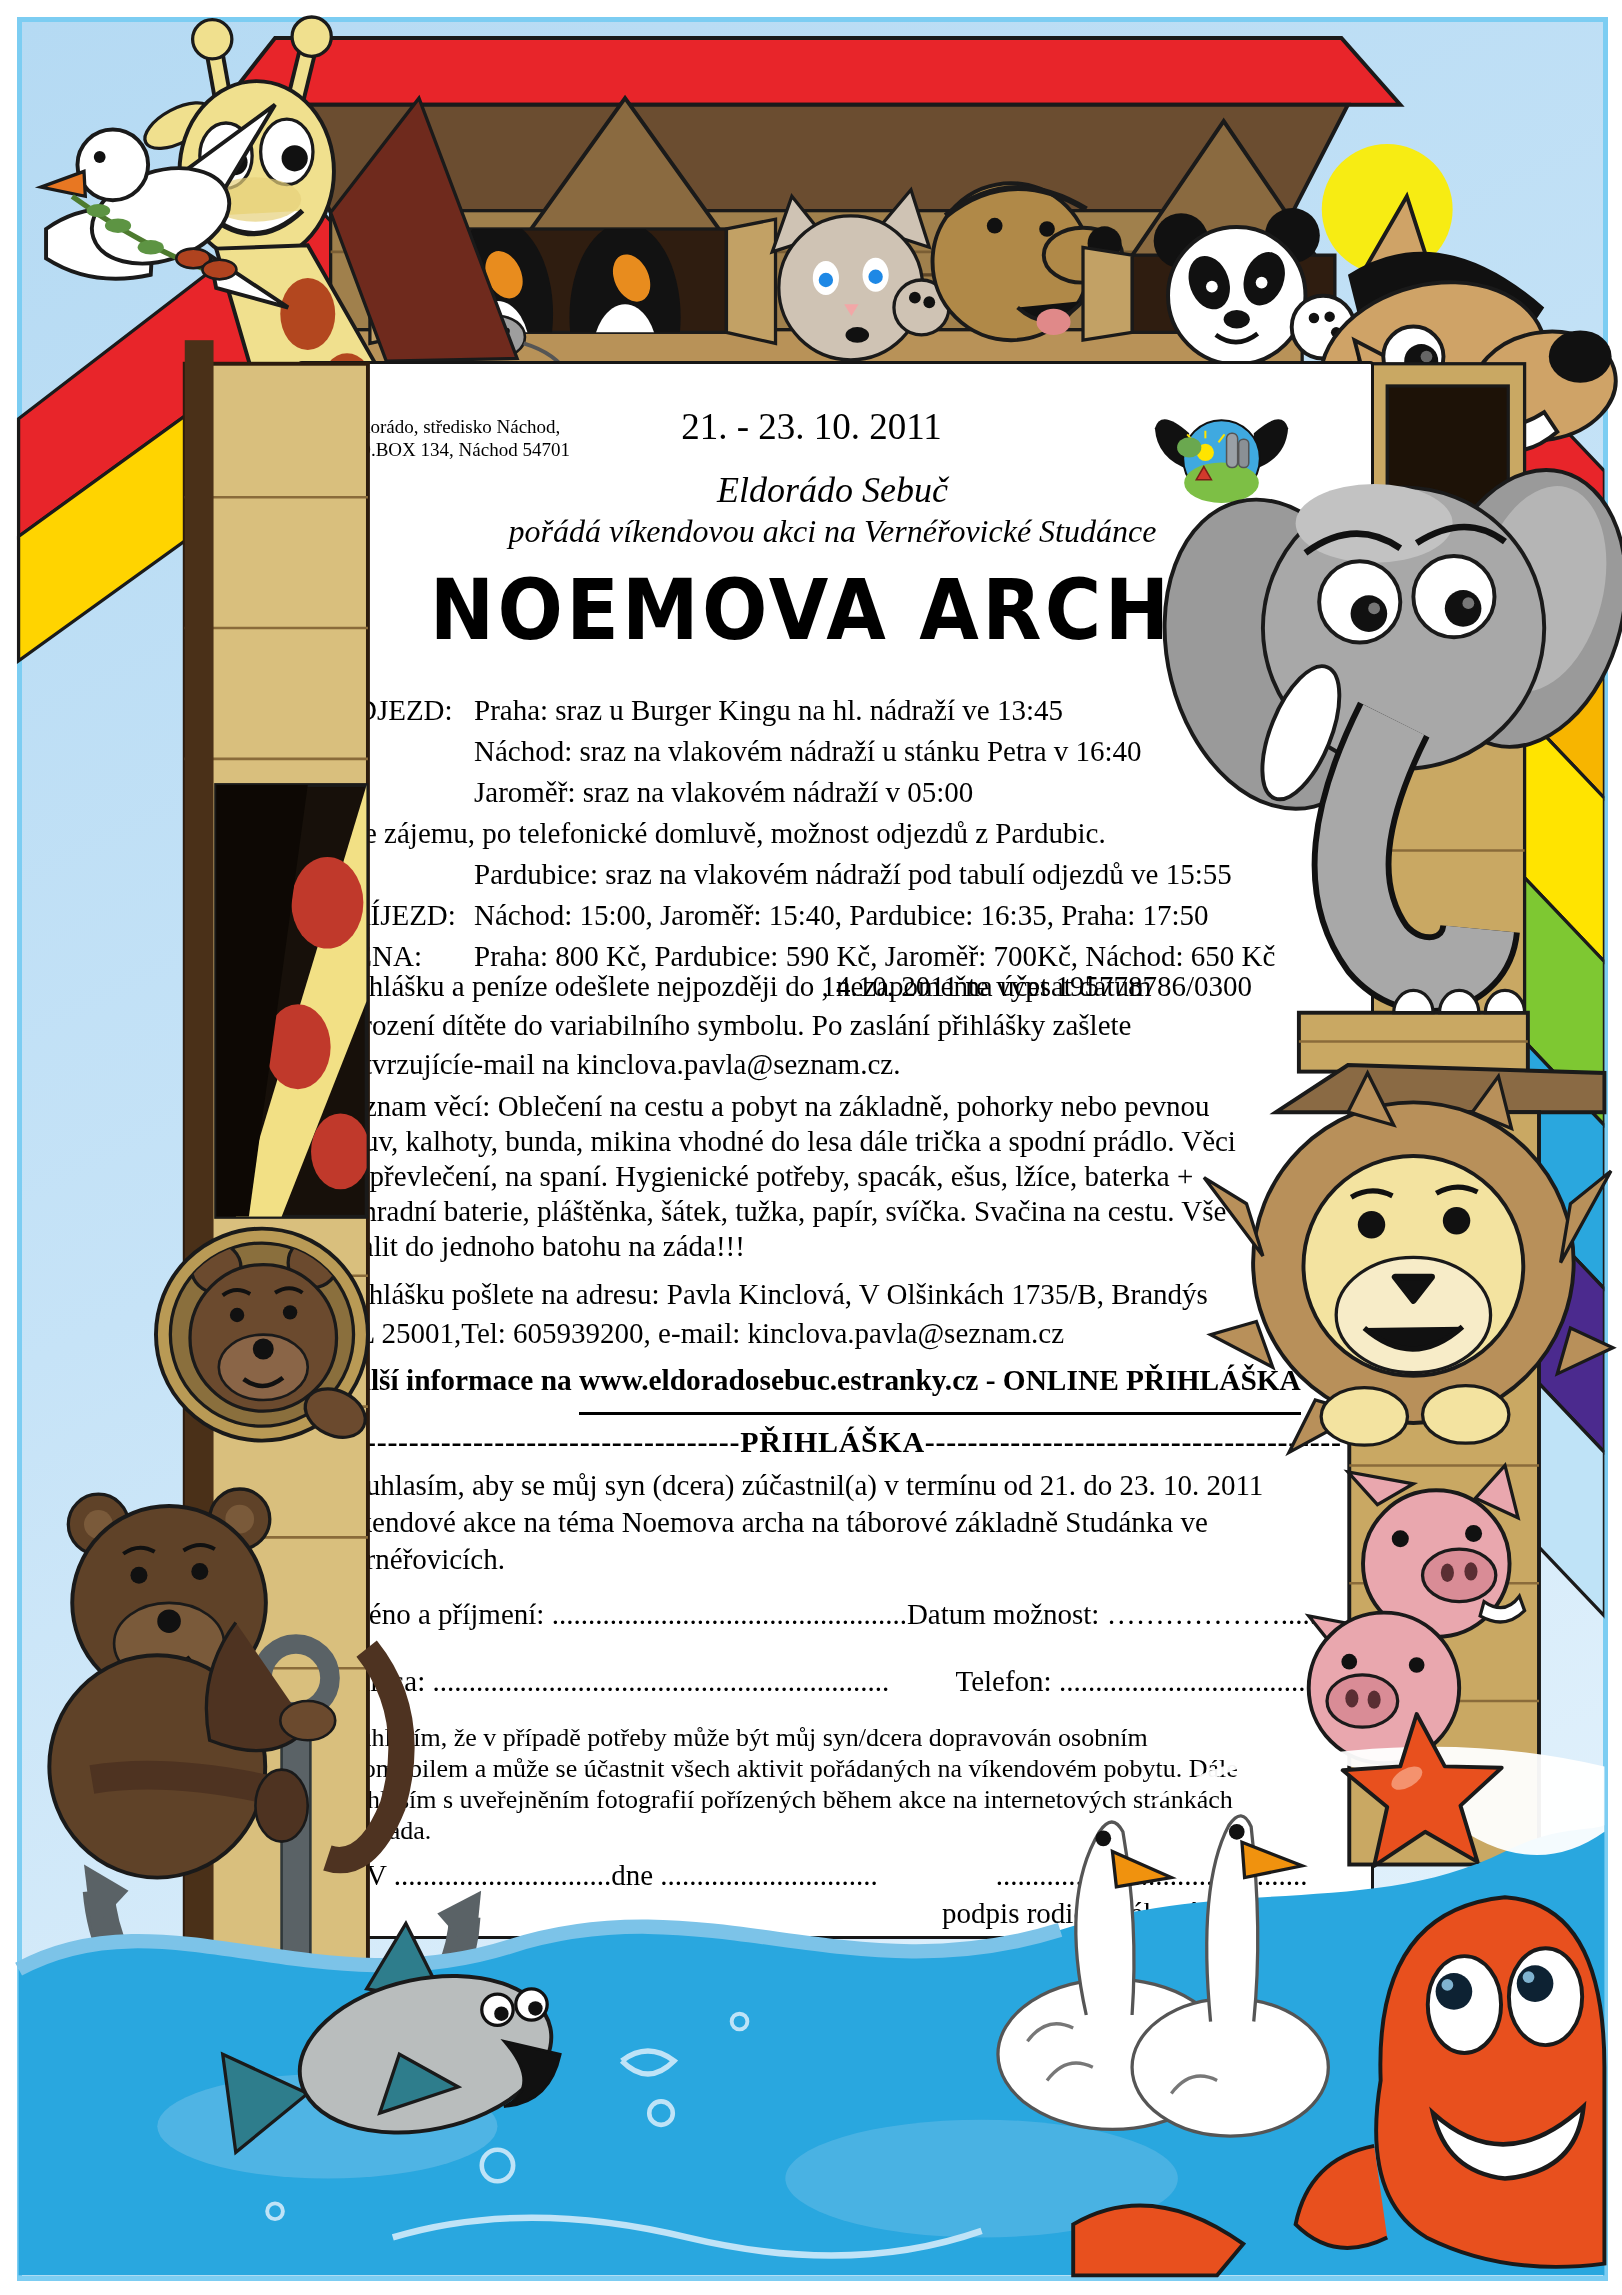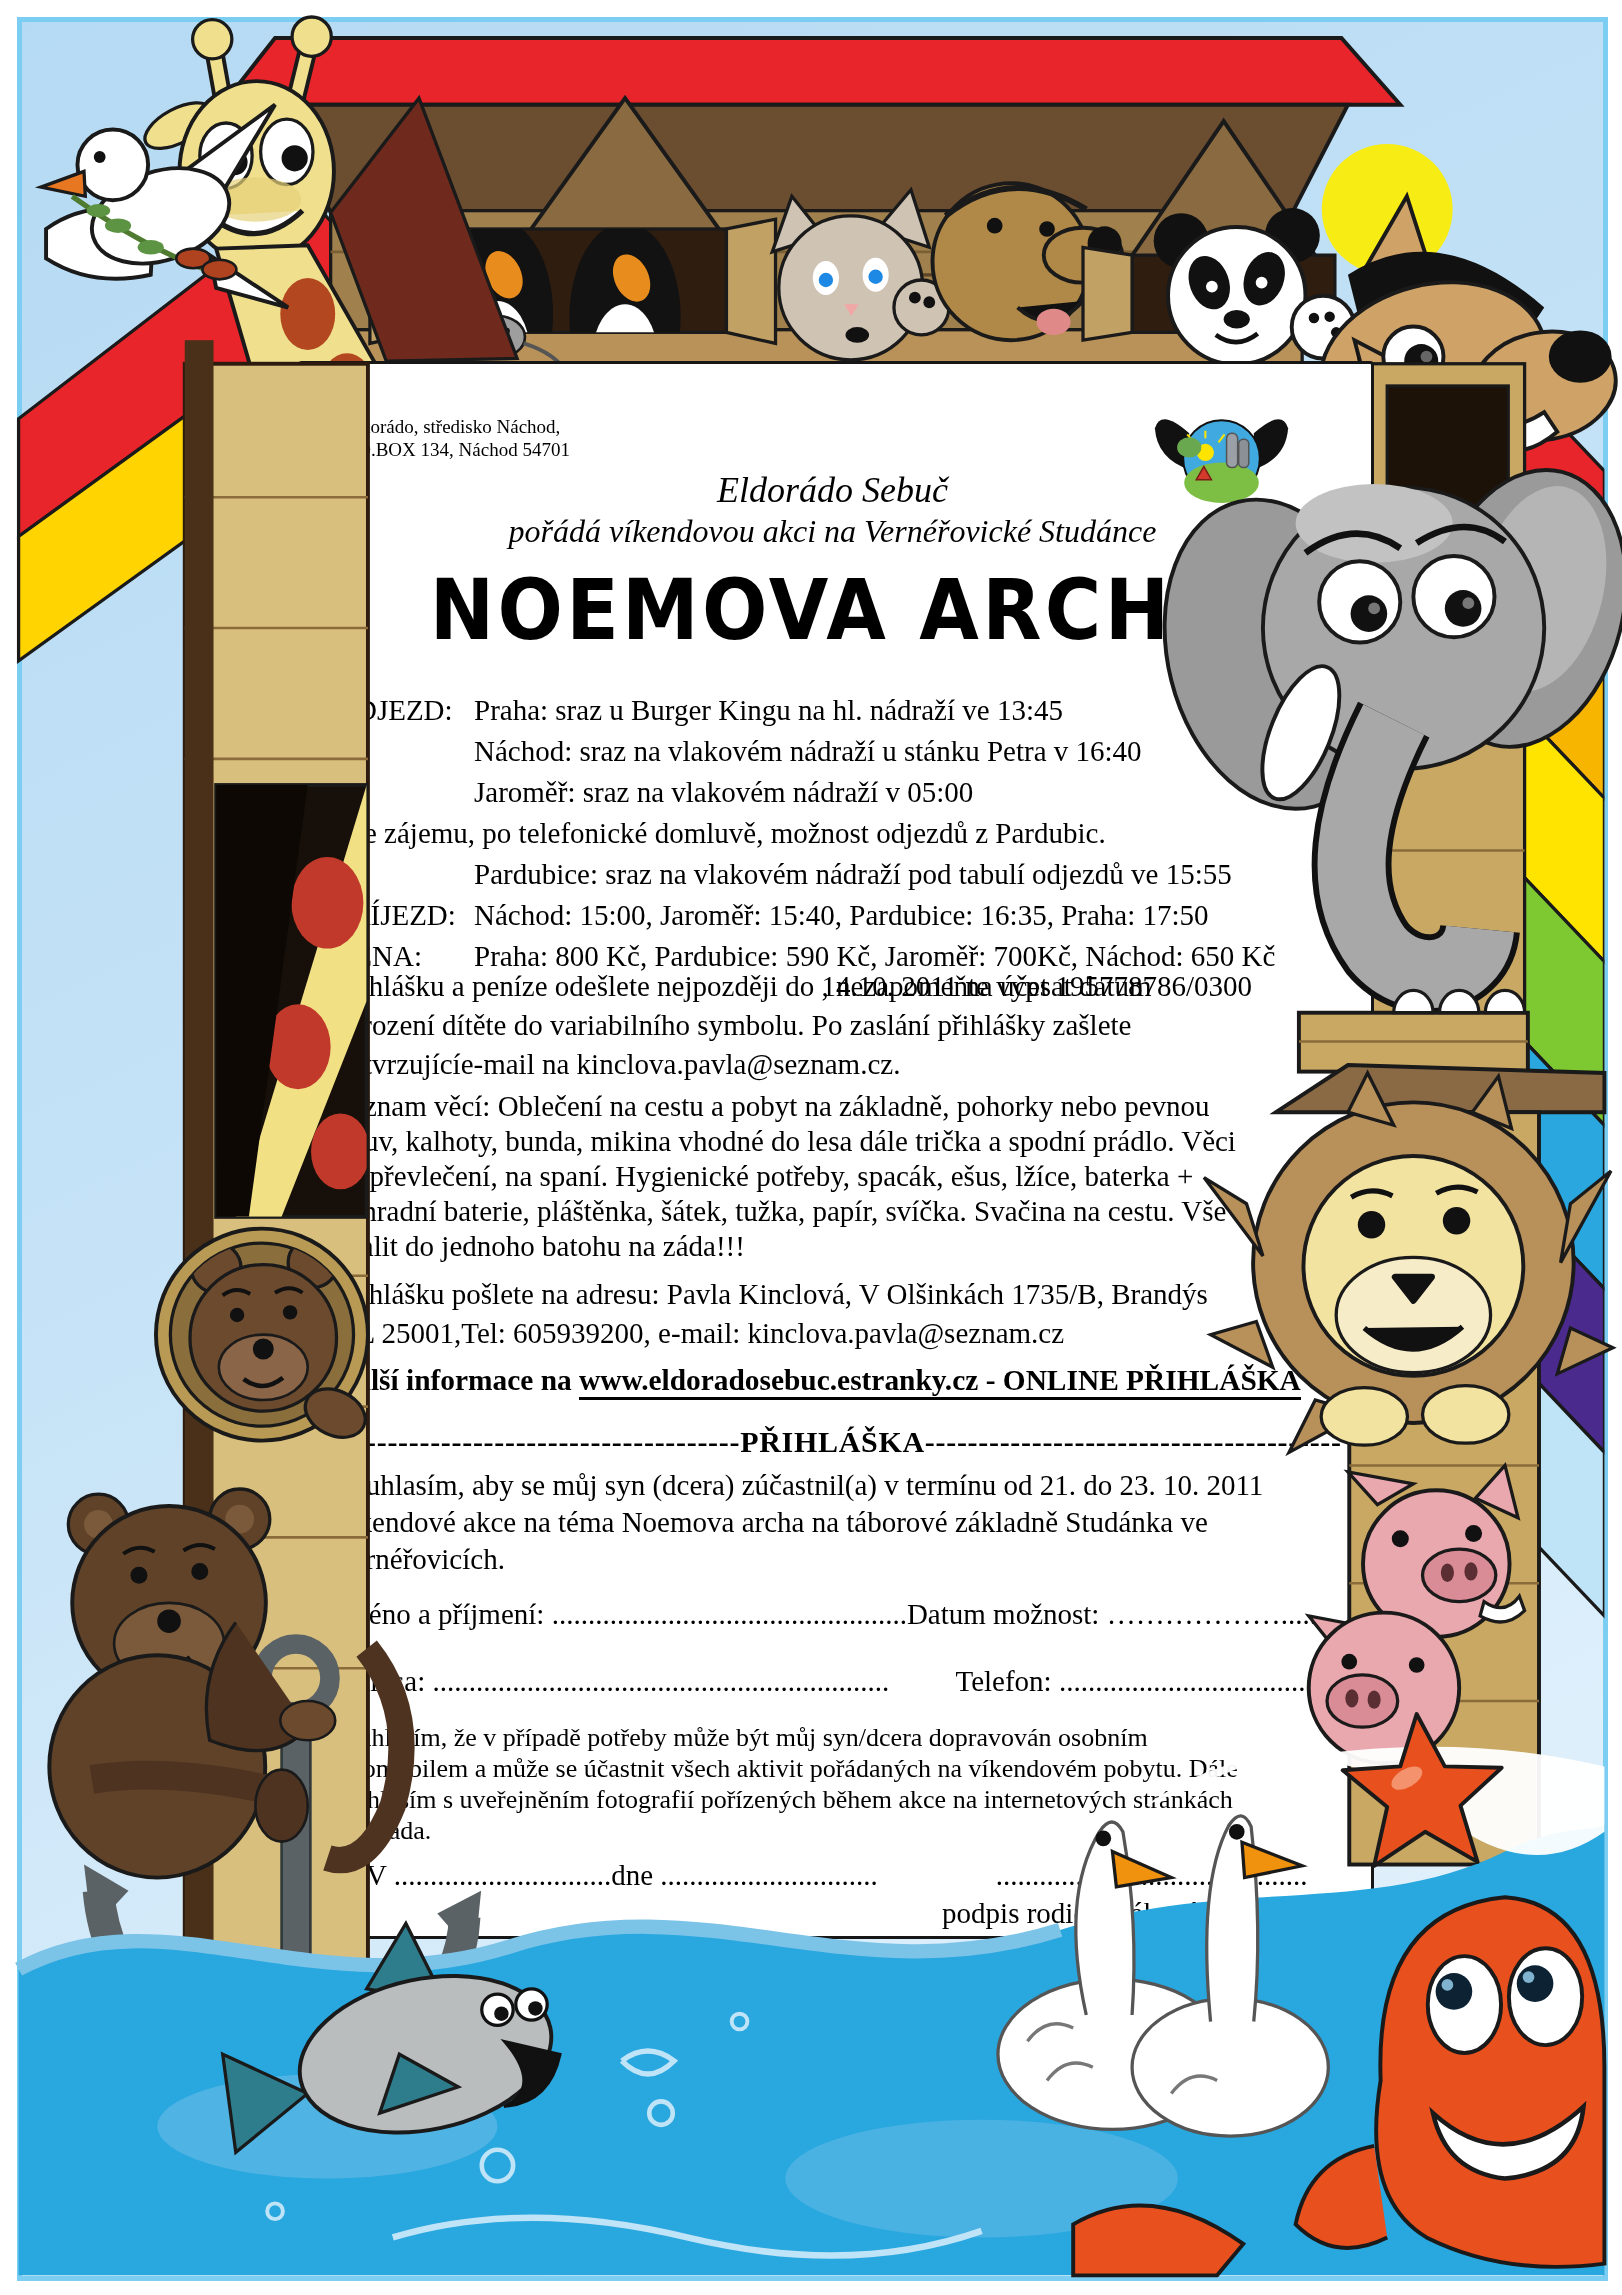--- a/index.html
+++ b/index.html
@@ -25,21 +25,21 @@
          transform:scaleY(1.08);}
   .schedule{left:34px;top:326px;width:968px;font-size:29px;line-height:41px;}
   .schedule div{position:static;}
   .sched-label{display:inline-block;width:139px;}
   .sched-indent{padding-left:139px;}
   .para{font-size:29px;}
   .payment{left:34px;top:603px;width:919px;line-height:39px;}
   .items{left:34px;top:725px;width:916px;line-height:35px;}
   .address{left:34px;top:911px;width:916px;line-height:39px;}
   .moreinfo{left:34px;top:1000px;width:982px;font-size:29.4px;font-weight:bold;}
-  .moreinfo .link{position:static;border-bottom:3.9px solid #000;padding-bottom:1px;}
+  .moreinfo .link{position:static;border-bottom:3.9px solid #000;padding-bottom:16px;}
   .divider{left:0px;top:1061px;width:1063px;text-align:center;font-size:30px;font-weight:bold;letter-spacing:0.7px;}
   .consent1{left:34px;top:1103px;width:936px;line-height:37px;}
   .formline1{left:34px;top:1234px;width:995px;font-size:29px;white-space:nowrap;}
   .formline2{left:34px;top:1301px;width:995px;font-size:29px;white-space:nowrap;}
   .consent2{left:30px;top:1358px;width:949px;font-size:26px;line-height:31px;}
   .signrow{left:65px;top:1495px;width:949px;font-size:29px;white-space:nowrap;}
   .caption{left:641px;top:1533px;width:340px;text-align:center;font-size:29px;}
   .gap{display:inline-block;width:59px;}
   .logo{left:844px;top:39px;width:151px;height:111px;}
   b{font-weight:normal;}
@@ -225,20 +225,21 @@
     </g>
   </svg>
 
   <div class="panel">
 
     <div class="org">
       <span>Eldorádo, středisko Náchod,</span><br>
       <span>P.O.BOX 134, Náchod 54701</span>
     </div>
 
+    <div class="date">21. - 23. 10. 2011</div>
 
     <svg class="logo" viewBox="1700 590 260 220">
       <path d="M1768,650 Q1712,600 1700,640 Q1704,700 1768,722 Z" fill="#111111"></path>
       <path d="M1896,650 Q1952,600 1964,640 Q1960,700 1896,722 Z" fill="#111111"></path>
       <circle cx="1832" cy="700" r="76" fill="#3fa9e0" stroke="#111" stroke-width="4"></circle>
       <g clip-path="url(#logoclip2)"></g>
       <ellipse cx="1832" cy="748" rx="74" ry="40" fill="#7dbf45"></ellipse>
       <circle cx="1800" cy="688" r="17" fill="#ffe400"></circle>
       <line x1="1800" y1="660" x2="1800" y2="645" stroke="#ffe400" stroke-width="4"></line>
       <line x1="1826" y1="668" x2="1838" y2="652" stroke="#ffe400" stroke-width="4"></line>

